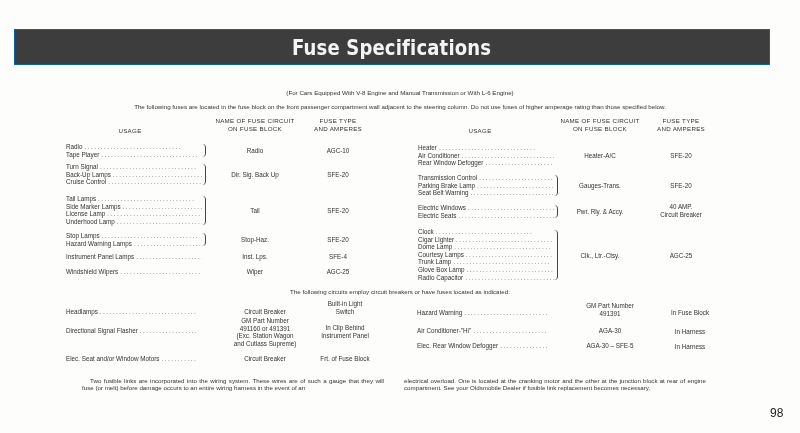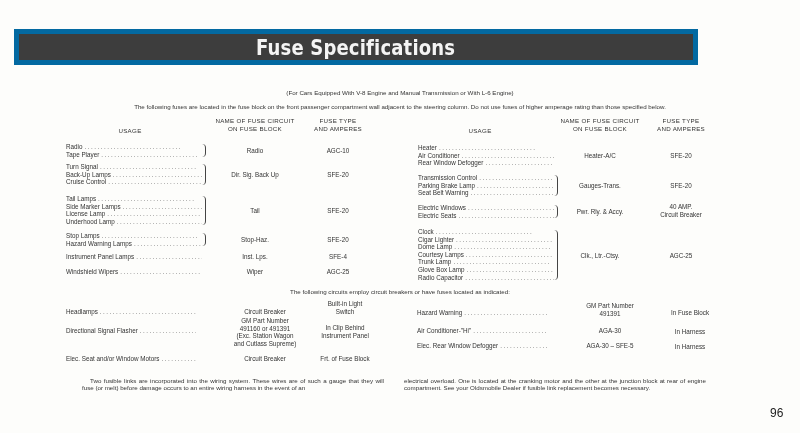--- a/index.html
+++ b/index.html
@@ -2,22 +2,22 @@
 <html><head>
 <meta charset="utf-8">
 <style>
   html, body { margin:0; padding:0; }
   body {
     width:800px; height:433px; position:relative; overflow:hidden;
     background:#fdfdfb; color:#2a2a2a;
     font-family:"Liberation Sans", sans-serif;
   }
   .banner {
-    position:absolute; left:14px; top:29px; width:684px; height:36px;
-    background:#3d3d3d; border:5px solid #0369a1; box-sizing:border-box;
+    position:absolute; left:14px; top:29px; width:756px; height:36px;
+    background:#3d3d3d; border:1px solid #0369a1; box-sizing:border-box;
     display:flex; align-items:center; justify-content:center;
   }
   .banner-title {
     color:#f4f4f4; font-family:"DejaVu Sans", sans-serif; font-weight:bold;
     font-size:22px; letter-spacing:0.2px; transform:scaleX(0.82);
   }
   .line { position:absolute; left:0; width:800px; text-align:center; font-size:6.2px; color:#333; }
   .col-hdr { position:absolute; font-size:6.2px; text-align:center; line-height:8px; color:#333; letter-spacing:0.3px; }
   .usage { position:absolute; font-size:6.3px; color:#333; line-height:7.6px; }
   .usage .row { display:flex; white-space:nowrap; }
@@ -288,13 +288,13 @@
         <span class="dots">..............................</span>
       </div>
   </div>
   <div class="ctr" style="left:565px; top:342px; width:90px;">AGA-30 – SFE-5</div>
   <div class="ctr" style="left:655px; top:343px; width:70px;">In Harness</div>
 </div>
 
 <div class="para" style="left:82px; top:377px; width:302px; text-indent:8px;">Two fusible links are incorporated into the wiring system. These wires are of such a gauge that they will fuse (or melt) before damage occurs to an entire wiring harness in the event of an</div>
 <div class="para" style="left:404px; top:377px; width:302px;">electrical overload. One is located at the cranking motor and the other at the junction block at rear of engine compartment. See your Oldsmobile Dealer if fusible link replacement becomes necessary.</div>
 
-<div class="page-num">96</div>
+<div class="page-num">98</div>
 
 </body></html>

